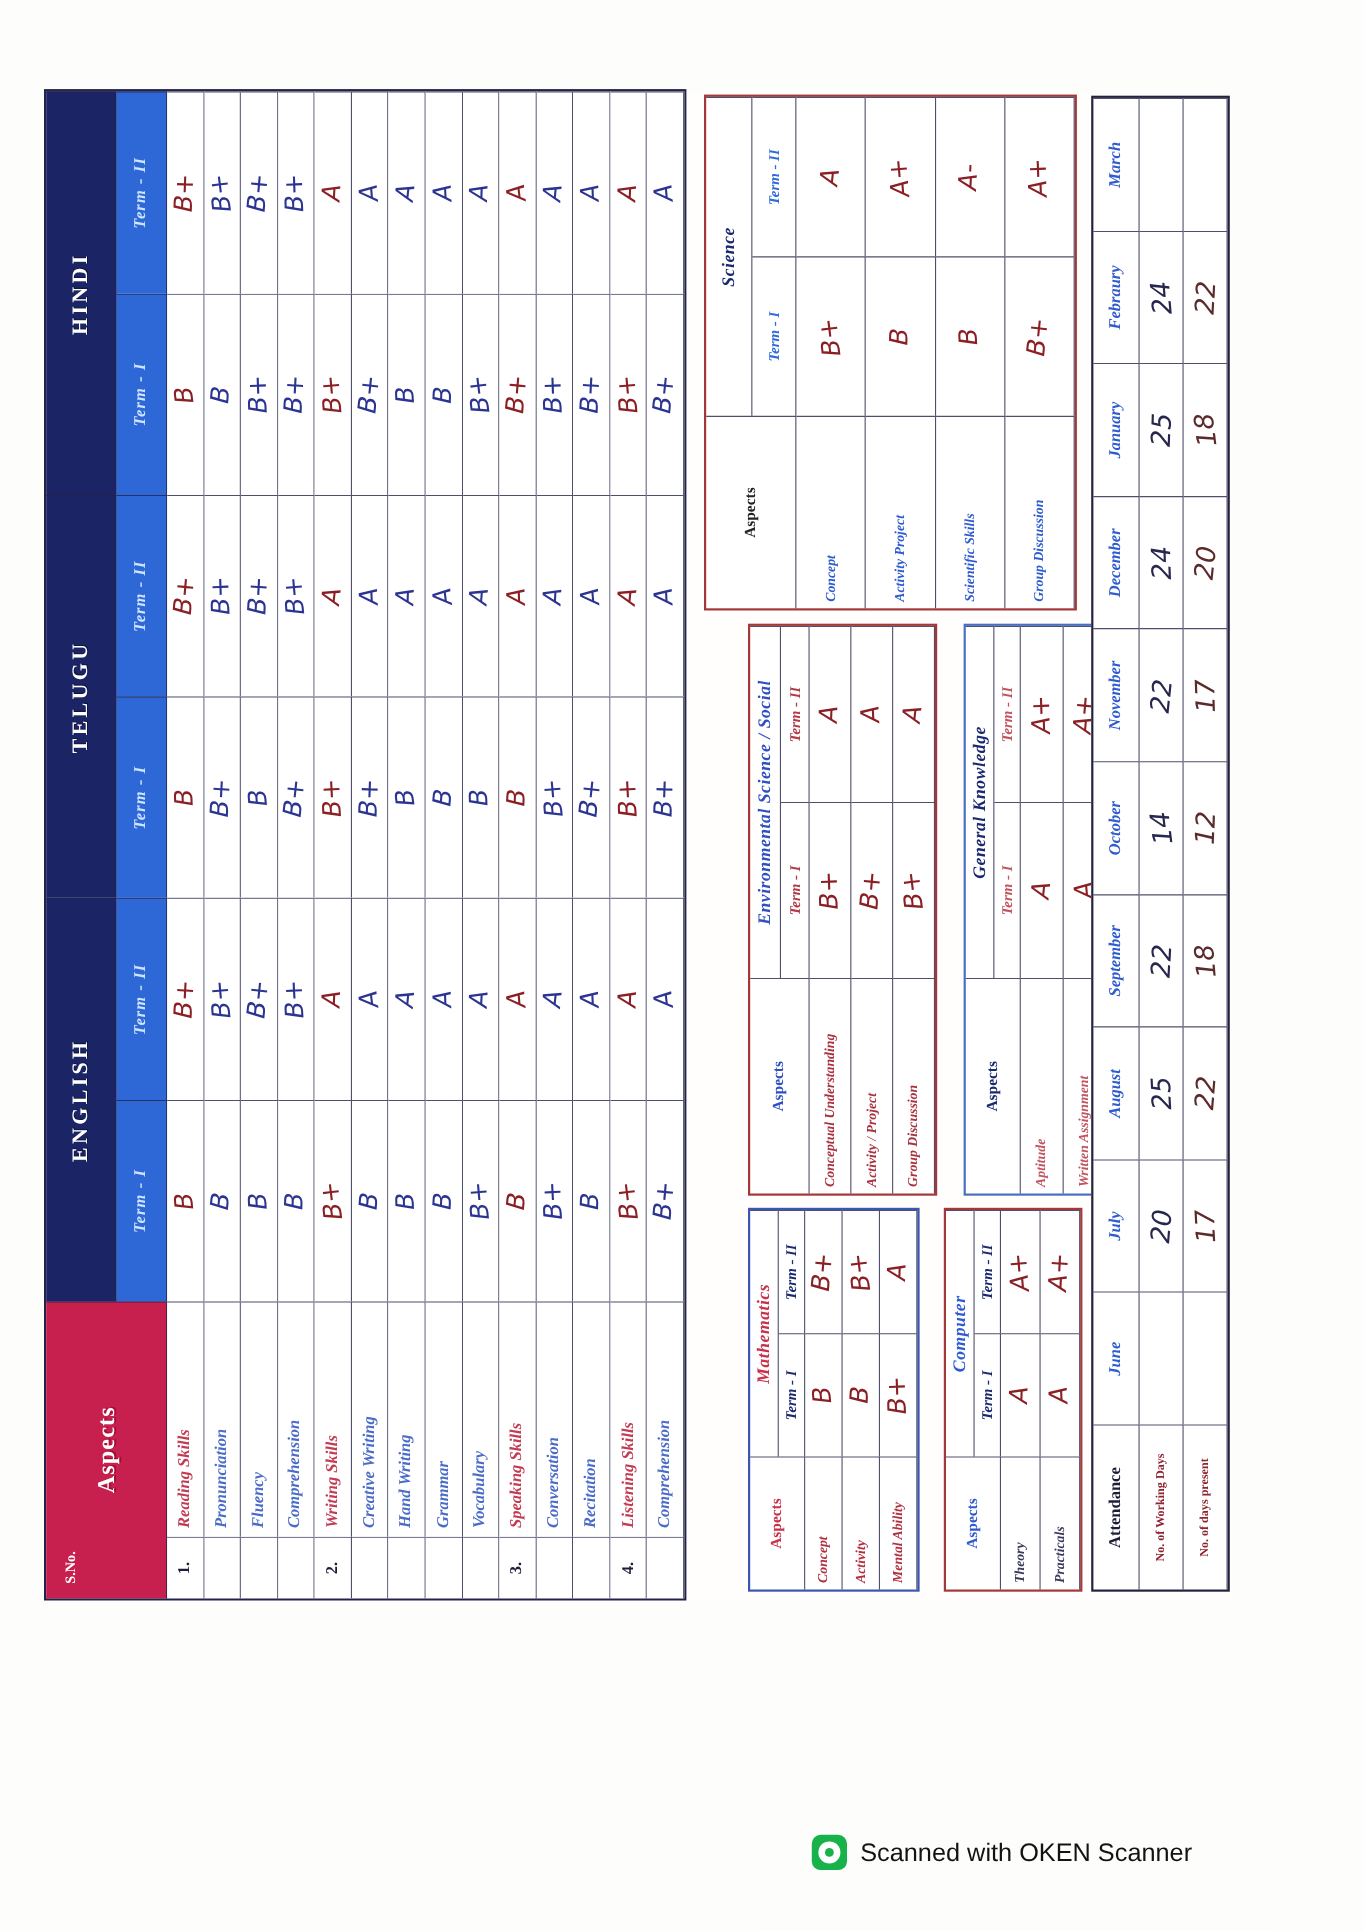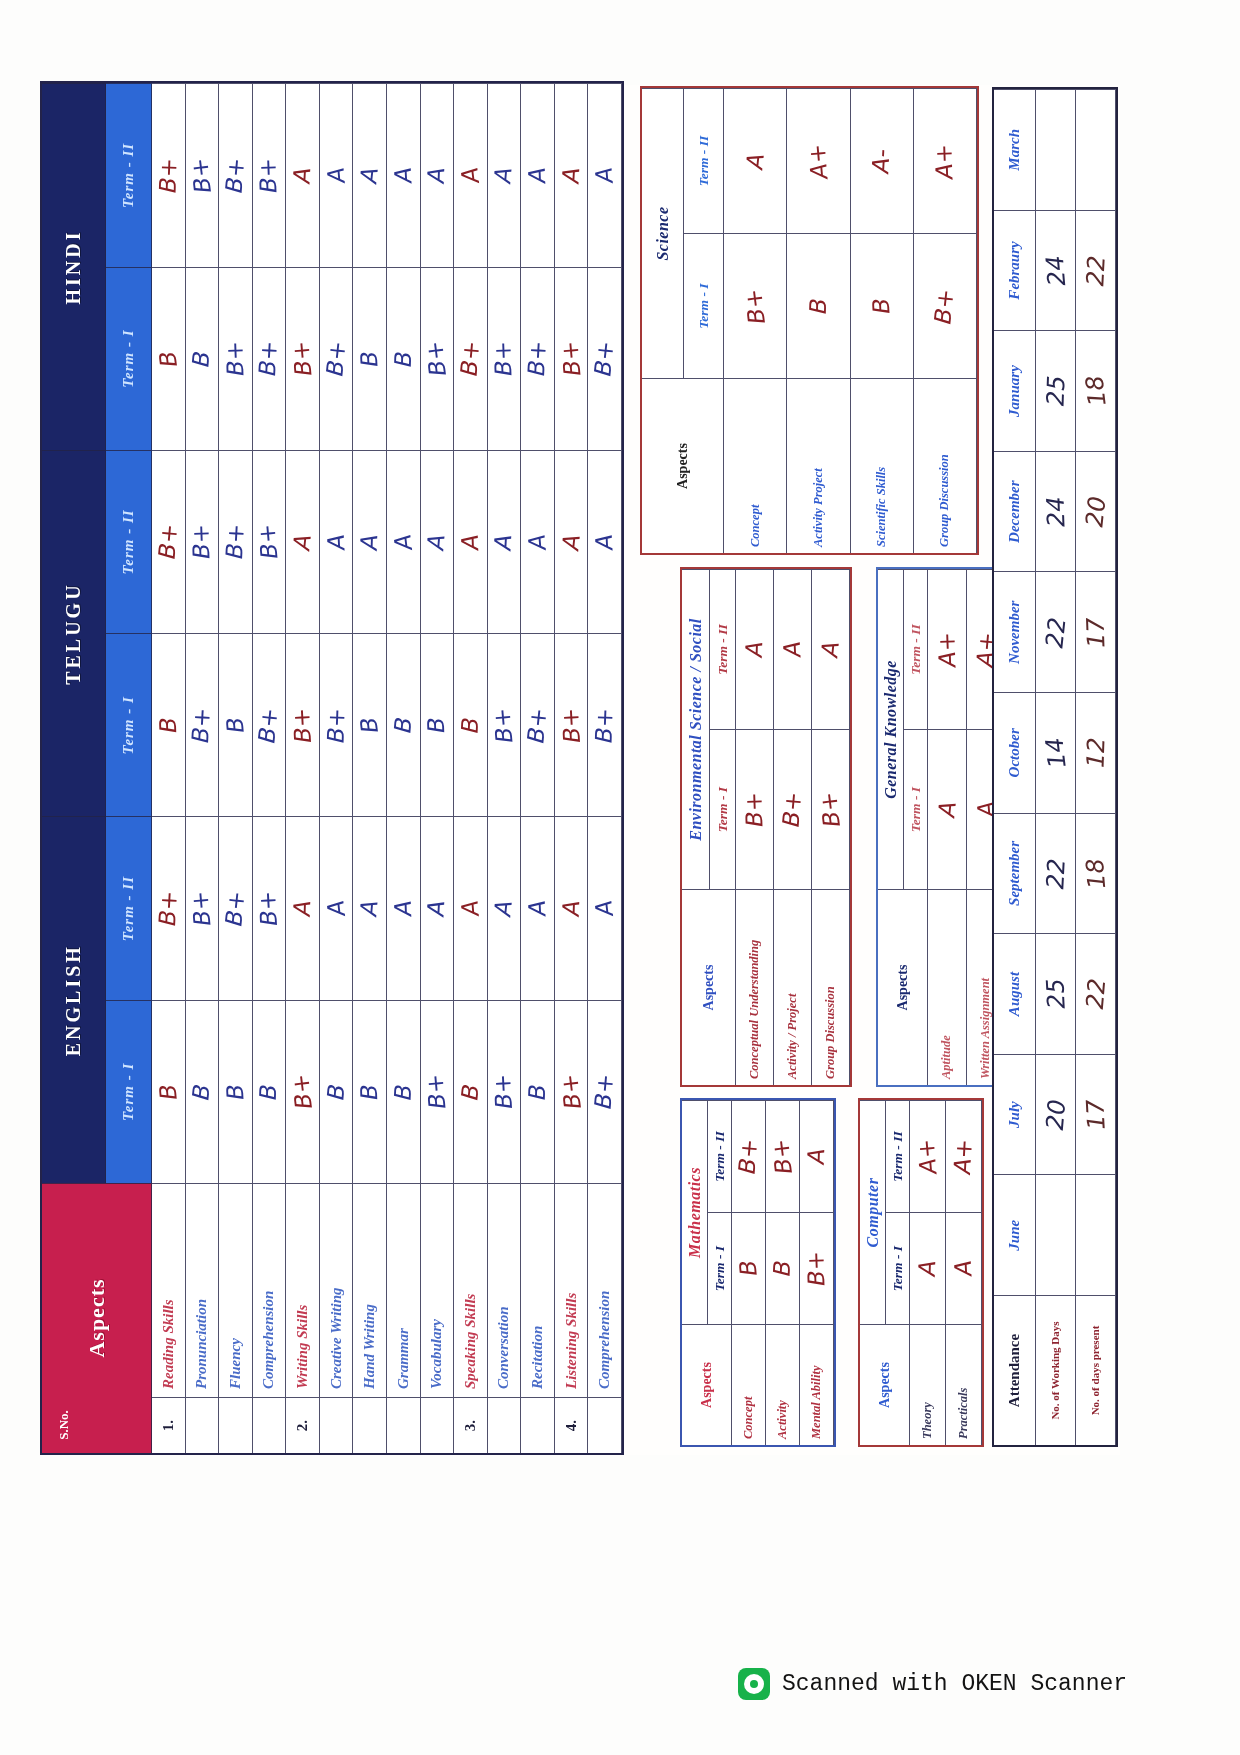--- a/index.html
+++ b/index.html
@@ -75,21 +75,21 @@
     grid-template-columns:150px repeat(10,120.6px);
     grid-template-rows:42px 40px 40px;
     border:2px solid #23233f;
   }
   .month-cell{color:#2f5bd0;font-weight:bold;font-style:italic;font-size:15px;}
   .att-head{font-weight:bold;font-size:15px;color:#1d1d3a;}
   .att-rowlabel{color:#8e2430;font-weight:bold;font-size:11px;text-align:center;line-height:1.1;}
   .num-cell .hw{font-size:24px;}
   
   #footer{position:absolute;left:738px;top:1664px;height:40px;display:flex;align-items:center;gap:12px;
-    font-family:Liberation Mono, monospace;}
+    font-family:Liberation Sans, sans-serif;}
   #oken-logo{width:32px;height:32px;border-radius:8px;background:#17b24a;position:relative;}
   #oken-logo .ring{position:absolute;left:6px;top:6px;width:20px;height:20px;border-radius:50%;
     background:#fff;}
   #oken-logo .dot{position:absolute;left:12px;top:12px;width:8px;height:8px;border-radius:50%;
     background:#17b24a;}
   #footer .ftext{font-size:23px;color:#131313;}
 </style>
 </head>
 <body>
 

